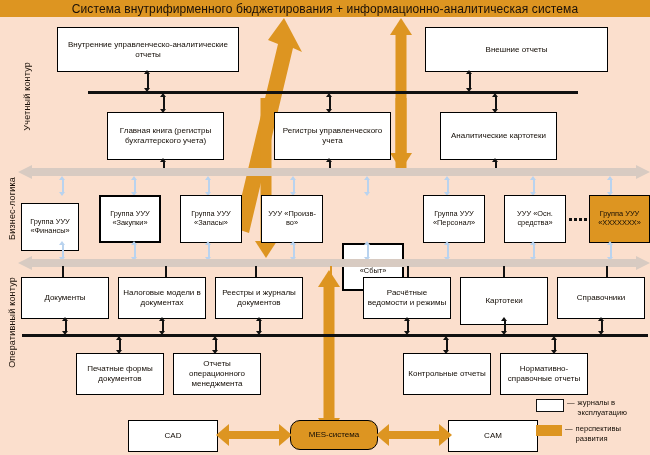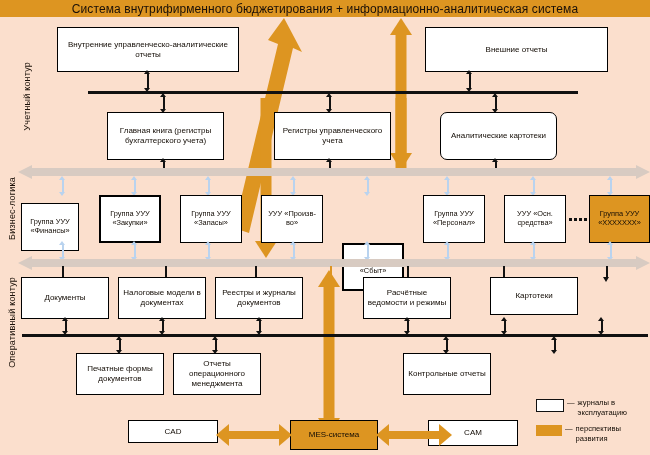--- a/index.html
+++ b/index.html
@@ -187,21 +187,21 @@
       <div class="ah dn"></div>
   </div>
   <div class="conn black" style="left:492px;top:93px;height:20px;">
     <div class="ah up"></div>
       <div class="stem"></div>
       <div class="ah dn"></div>
   </div>
 
   <div class="box" style="left:107px;top:112px;width:117px;height:48px;">Главная книга (регистры бухгалтерского учета)</div>
   <div class="box" style="left:274px;top:112px;width:117px;height:48px;">Регистры управленческого учета</div>
-  <div class="box" style="left:440px;top:112px;width:117px;height:48px;border-radius:7px;">Аналитические картотеки</div>
+  <div class="box" style="left:440px;top:112px;width:117px;height:48px;">Аналитические картотеки</div>
 
   <div class="conn black" style="left:160px;top:158px;height:18px;">
     <div class="ah up"></div>
       <div class="stem"></div>
       <div class="ah dn"></div>
   </div>
   <div class="conn black" style="left:326px;top:158px;height:18px;">
     <div class="ah up"></div>
       <div class="stem"></div>
       <div class="ah dn"></div>
@@ -348,21 +348,22 @@
     </div>
   <div class="arrowdn" style="left:603px;top:266px;height:16px;">
       <div class="stem"></div>
       <div class="ah"></div>
     </div>
 
   <div class="box" style="left:21px;top:277px;width:88px;height:42px;">Документы</div>
   <div class="box" style="left:118px;top:277px;width:88px;height:42px;">Налоговые модели в документах</div>
   <div class="box" style="left:215px;top:277px;width:88px;height:42px;">Реестры и журналы документов</div>
   <div class="box" style="left:363px;top:277px;width:88px;height:42px;">Расчётные ведомости и режимы</div>
-  <div class="box" style="left:460px;top:277px;width:88px;height:38px;margin-left:30px;">Картотеки</div>
+  <div class="box" style="left:460px;top:277px;width:88px;height:48px;">Картотеки</div>
+  <div class="box" style="left:557px;top:277px;width:88px;height:42px;">Справочники</div>
 
   <div class="conn black" style="left:62px;top:317px;height:18px;">
       <div class="ah up"></div>
       <div class="stem"></div>
       <div class="ah dn"></div>
     </div>
   <div class="conn black" style="left:159px;top:317px;height:18px;">
       <div class="ah up"></div>
       <div class="stem"></div>
       <div class="ah dn"></div>
@@ -407,24 +408,25 @@
     </div>
   <div class="conn black" style="left:551px;top:336px;height:18px;">
       <div class="ah up"></div>
       <div class="stem"></div>
       <div class="ah dn"></div>
     </div>
 
   <div class="box" style="left:76px;top:353px;width:88px;height:42px;">Печатные формы документов</div>
   <div class="box" style="left:173px;top:353px;width:88px;height:42px;">Отчеты операционного менеджмента</div>
   <div class="box" style="left:403px;top:353px;width:88px;height:42px;text-align:center;">Контрольные отчеты</div>
-
-  <div class="box" style="left:128px;top:420px;width:90px;height:23px;">CAD</div>
-  <div class="box orange" style="left:290px;top:420px;width:88px;height:30px;">MES-система</div>
-  <div class="box" style="left:428px;top:420px;width:90px;height:26px;">CAM</div>
+  <div class="box" style="left:500px;top:353px;width:88px;height:42px;">Нормативно-справочные отчеты</div>
+
+  <div class="box" style="left:128px;top:420px;width:90px;height:32px;">CAD</div>
+  <div class="box orange" style="left:290px;top:420px;width:88px;height:30px;border-radius:10px;">MES-система</div>
+  <div class="box" style="left:448px;top:420px;width:90px;height:32px;">CAM</div>
 
   <div class="hbigarrow" style="left:216px;top:424px;width:76px;">
     <div class="hl"></div>
       <div class="bar"></div>
       <div class="hr"></div>
   </div>
   <div class="hbigarrow" style="left:376px;top:424px;width:76px;">
     <div class="hl"></div>
       <div class="bar"></div>
       <div class="hr"></div>

